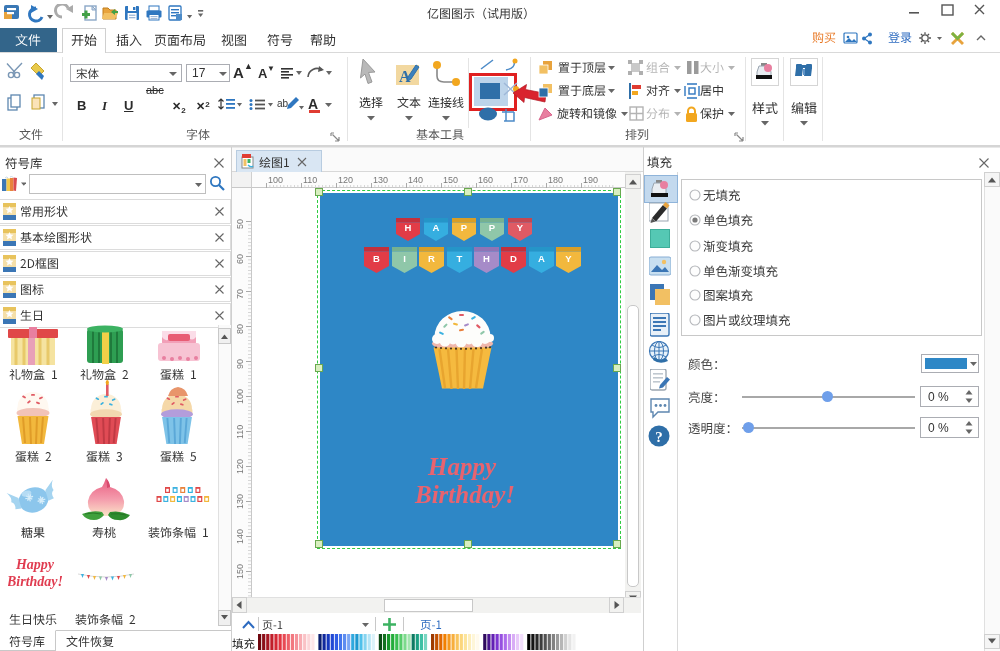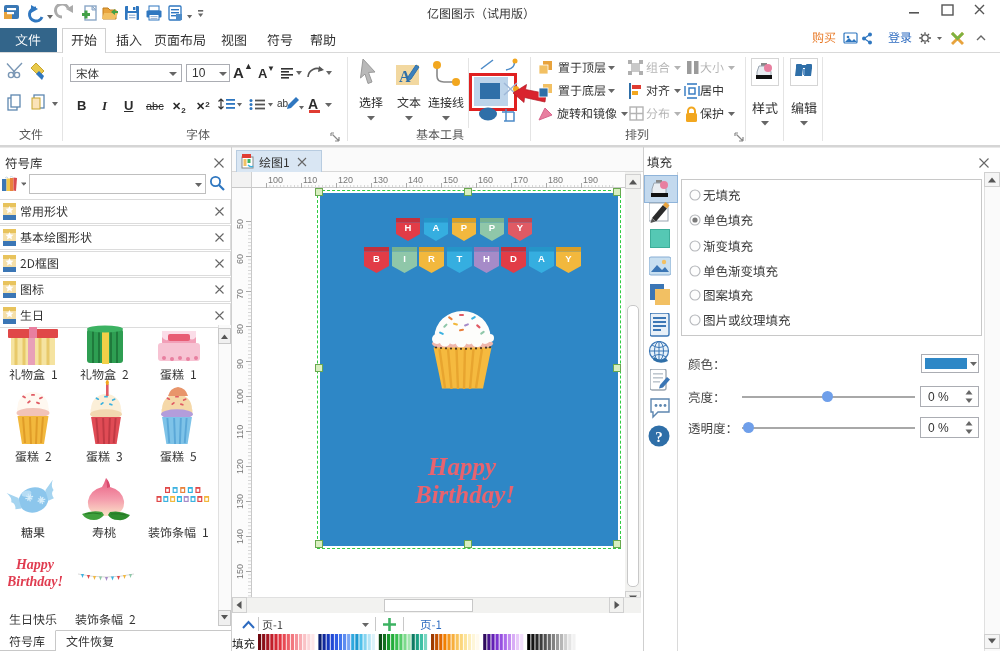--- a/index.html
+++ b/index.html
@@ -126,21 +126,21 @@
     <path d="M5.1 -9.9C5.4 -9.3 5.8 -8.5 6 -8L7 -8.3C6.8 -8.8 6.4 -9.6 6 -10.2ZM0.6 -8V-7.1H2.5C3.2 -5.3 4.1 -3.7 5.4 -2.4C4 -1.3 2.4 -0.5 0.4 0.1C0.6 0.3 0.9 0.7 1 0.9C3 0.3 4.7 -0.6 6 -1.8C7.4 -0.6 9 0.3 11 0.9C11.1 0.6 11.4 0.2 11.6 0C9.7 -0.4 8.1 -1.3 6.7 -2.4C7.9 -3.6 8.9 -5.2 9.6 -7.1H11.4V-8ZM6 -3C4.9 -4.2 4 -5.5 3.4 -7.1H8.5C7.9 -5.5 7.1 -4.1 6 -3Z M15.8 -4.1V-3.2H19.2V1H20.1V-3.2H23.4V-4.1H20.1V-6.7H22.9V-7.6H20.1V-9.9H19.2V-7.6H17.6C17.8 -8.2 17.9 -8.7 18 -9.3L17.2 -9.5C16.9 -7.9 16.4 -6.4 15.7 -5.4C15.9 -5.3 16.3 -5 16.5 -4.9C16.8 -5.4 17.1 -6 17.4 -6.7H19.2V-4.1ZM15.2 -10C14.6 -8.2 13.5 -6.4 12.4 -5.2C12.5 -5 12.8 -4.6 12.9 -4.4C13.3 -4.8 13.6 -5.2 14 -5.8V0.9H14.9V-7.2C15.3 -8 15.7 -8.9 16.1 -9.8Z" fill="#555555"></path>
   </svg>
 <div style="position:absolute;left:70px;top:64px;width:112px;height:18px;background:#fff;border:1px solid #ABADB3"></div>
 <svg style="position:absolute;left:76px;top:65px;overflow:visible" width="25" height="17" viewBox="0 -13 25 17">
     <path d="M5.3 -6.9V-5.1H0.9V-4.2H4.6C3.6 -2.6 2 -1.1 0.4 -0.3C0.6 -0.1 0.9 0.2 1 0.4C2.6 -0.5 4.3 -2.1 5.3 -3.9V0.9H6.2V-3.8C7.3 -2.1 8.9 -0.5 10.5 0.3C10.6 0.1 10.9 -0.2 11.1 -0.4C9.5 -1.2 7.9 -2.7 6.8 -4.2H10.6V-5.1H6.2V-6.9ZM5 -9.5C5.2 -9.1 5.3 -8.7 5.5 -8.3H0.9V-5.9H1.8V-7.5H9.7V-5.9H10.6V-8.3H6.5C6.3 -8.8 6.1 -9.3 5.8 -9.7Z M14.4 -9.6C13.8 -7.9 12.9 -6.2 11.8 -5C12 -4.8 12.3 -4.4 12.4 -4.2C12.7 -4.6 13 -5 13.3 -5.5V0.9H14.2V-7C14.6 -7.7 14.9 -8.6 15.2 -9.4ZM16.3 -2V-1.2H18.2V0.9H19V-1.2H20.9V-2H19V-6C19.7 -4 20.8 -2.1 22 -1C22.2 -1.2 22.5 -1.5 22.7 -1.6C21.4 -2.6 20.3 -4.6 19.6 -6.5H22.5V-7.3H19V-9.6H18.2V-7.3H14.9V-6.5H17.7C17 -4.6 15.7 -2.6 14.5 -1.6C14.7 -1.4 15 -1.1 15.1 -0.9C16.3 -2 17.4 -3.9 18.2 -6V-2Z" fill="#333333"></path>
   </svg>
 <svg style="position:absolute;left:168px;top:70px" width="10" height="8" viewBox="0 0 10 8">
     <path d="M1 2 l4 4 4-4z" fill="#666"></path>
   </svg>
 <div style="position:absolute;left:186px;top:64px;width:44px;height:18px;background:#fff;border:1px solid #ABADB3"></div>
-<div style="position:absolute;left:192px;top:66px;font-size:12px;color:#333">10</div>
+<div style="position:absolute;left:192px;top:66px;font-size:12px;color:#333">17</div>
 <svg style="position:absolute;left:218px;top:70px" width="10" height="8" viewBox="0 0 10 8">
     <path d="M1 2 l4 4 4-4z" fill="#666"></path>
   </svg>
 <div style="position:absolute;left:233px;top:64px;font-size:15px;font-weight:bold;color:#2b2b2b">A<span style="position:absolute;left:11px;top:-3px;font-size:9px">▲</span></div>
 <div style="position:absolute;left:258px;top:66px;font-size:13px;font-weight:bold;color:#2b2b2b">A<span style="position:absolute;left:9px;top:-2px;font-size:8px">▼</span></div>
 <svg style="position:absolute;left:281px;top:67px;" width="22" height="12" viewBox="0 0 22 12">
     <g fill="#333">
       <rect x="0" y="1" width="12" height="1.6"></rect>
       <rect x="0" y="4" width="8" height="1.6"></rect>
       <rect x="0" y="7" width="12" height="1.6"></rect>
@@ -149,21 +149,21 @@
     <path d="M15 4 l3 4 3-4z" fill="#666"></path>
   </svg>
 <svg style="position:absolute;left:306px;top:65px;" width="26" height="14" viewBox="0 0 26 14">
     <path d="M2 12 A9 9 0 0 1 16 5" fill="none" stroke="#555" stroke-width="1.6"></path>
     <path d="M13 1 l5 4 -6 2z" fill="#555"></path>
     <path d="M20 6 l3 4 3-4z" fill="#666"></path>
   </svg>
 <div style="position:absolute;left:77px;top:98px;font-size:13px;font-weight:bold;color:#2b2b2b">B</div>
 <div style="position:absolute;left:102px;top:98px;font-size:13px;font-style:italic;font-weight:bold;color:#2b2b2b;font-family:'Liberation Serif',serif">I</div>
 <div style="position:absolute;left:124px;top:98px;font-size:13px;font-weight:bold;color:#2b2b2b;text-decoration:underline">U</div>
-<div style="position:absolute;left:146px;top:100px;font-size:11px;color:#2b2b2b;text-decoration:line-through">abc</div>
+<div style="position:absolute;left:146px;top:84px;font-size:11px;color:#2b2b2b;text-decoration:line-through">abc</div>
 <div style="position:absolute;left:172px;top:100px;font-size:11px;font-weight:bold;color:#2b2b2b">✕<span style="font-size:8px;vertical-align:-3px">2</span></div>
 <div style="position:absolute;left:196px;top:100px;font-size:11px;font-weight:bold;color:#2b2b2b">✕<span style="font-size:8px;vertical-align:3px">2</span></div>
 <svg style="position:absolute;left:218px;top:98px;" width="24" height="14" viewBox="0 0 24 14">
     <path d="M3 1 v10 M0.5 3.5 L3 1 l2.5 2.5 M0.5 8.5 L3 11 l2.5-2.5" stroke="#333" stroke-width="1.2" fill="none"></path>
     <g fill="#2F77C0">
       <rect x="8" y="1" width="9" height="1.8"></rect>
       <rect x="8" y="5" width="9" height="1.8"></rect>
       <rect x="8" y="9" width="9" height="1.8"></rect>
     </g>
     <path d="M19 5 l2.5 3.5 2.5-3.5z" fill="#666"></path>

